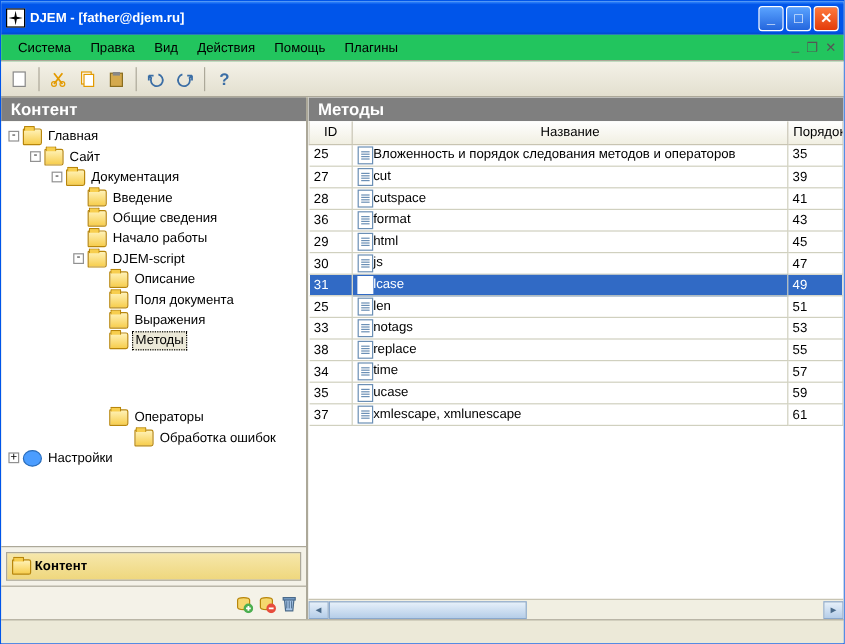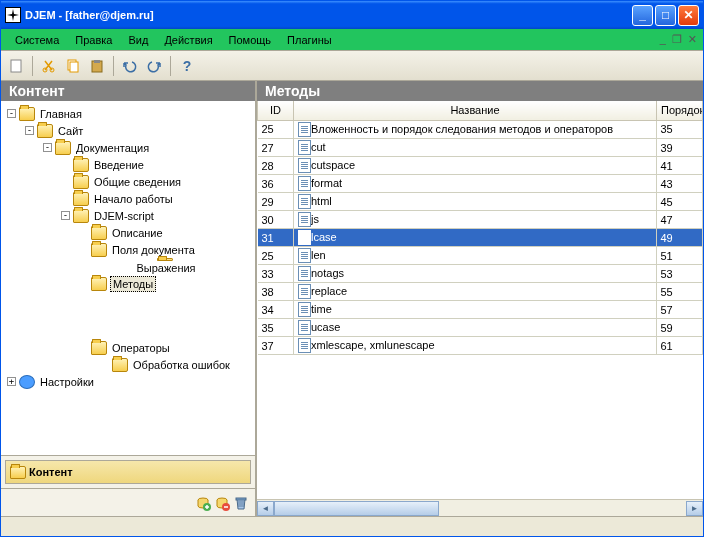--- a/index.html
+++ b/index.html
@@ -173,21 +173,21 @@
         <div class="tree-node" style="padding-left:76px;">
             <span class="tree-spacer"></span>
             <span class="tree-icon folder"></span>
             <span class="tree-label">Описание</span>
           </div>
         <div class="tree-node" style="padding-left:76px;">
             <span class="tree-spacer"></span>
             <span class="tree-icon folder"></span>
             <span class="tree-label">Поля документа</span>
           </div>
-        <div class="tree-node" style="padding-left:76px;flex-direction:column;">
+        <div class="tree-node" style="padding-left:76px;">
             <span class="tree-spacer"></span>
             <span class="tree-icon folder"></span>
             <span class="tree-label">Выражения</span>
           </div>
         <div class="tree-node" style="padding-left:76px;">
             <span class="tree-spacer"></span>
             <span class="tree-icon folder"></span>
             <span class="tree-label sel">Методы</span>
           </div>
         <div class="tree-node" style="padding-left:76px;margin-top:47px;">

